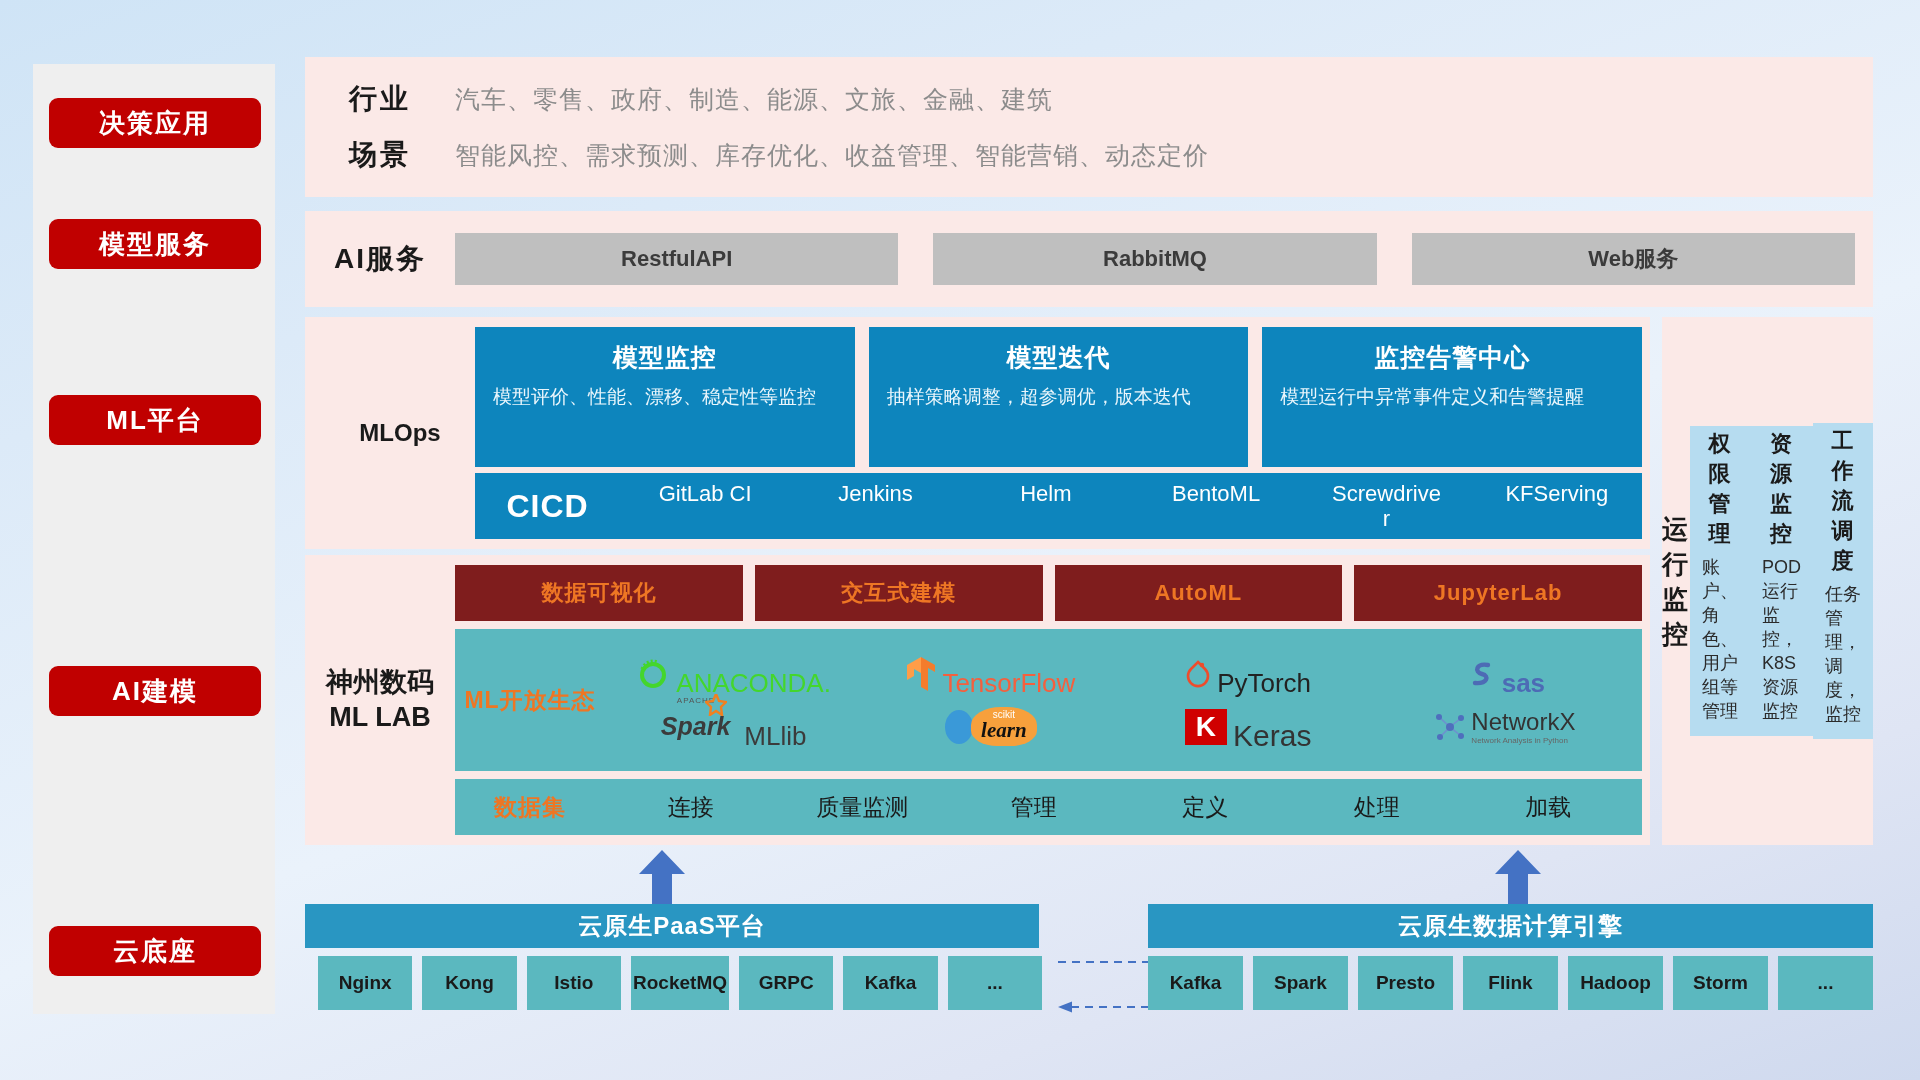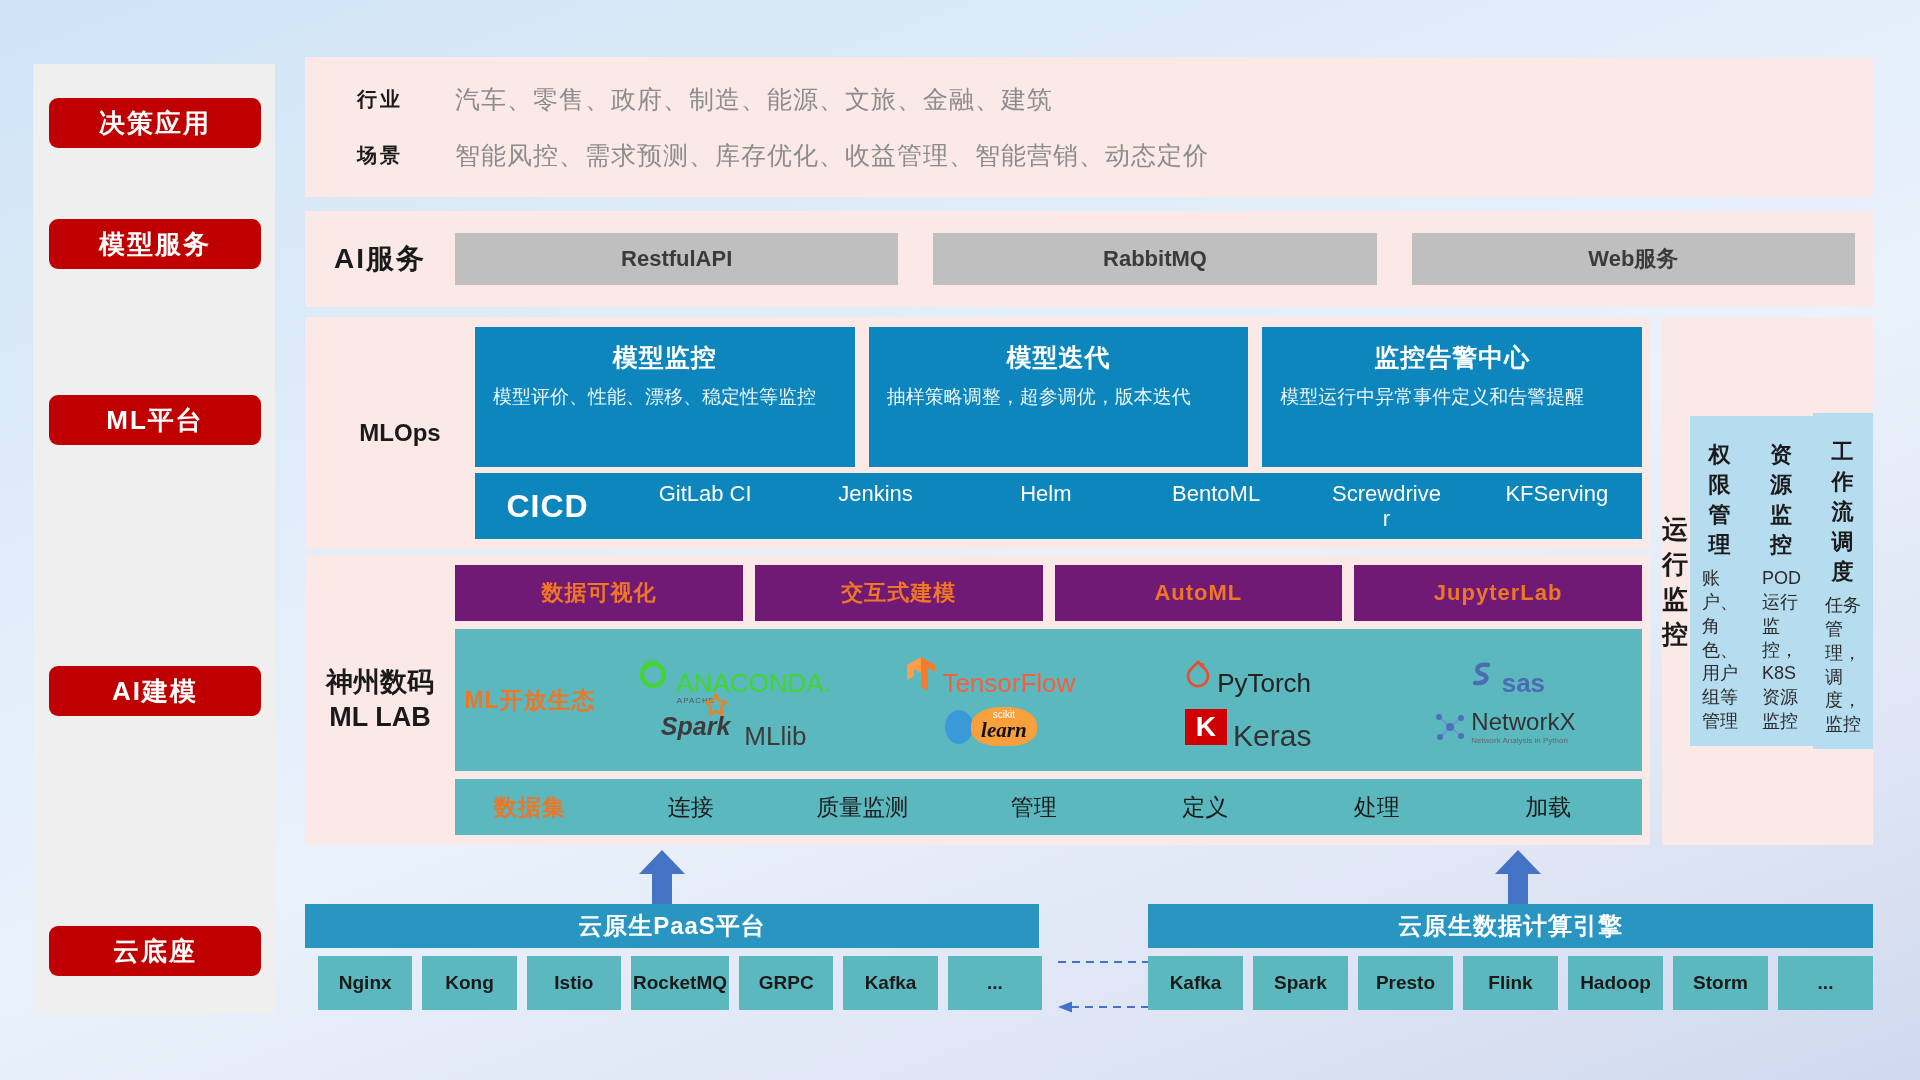--- a/index.html
+++ b/index.html
@@ -49,21 +49,21 @@
   .rowlabel {
     color: #1a1a1a;
     font-weight: bold;
   }
 
   
   #band-app { left: 305px; top: 57px; width: 1568px; height: 140px; }
   .kv-row { display: flex; align-items: center; height: 56px; }
   .kv-key {
     width: 150px; text-align: center;
-    font-size: 20px; font-weight: bold; color: #1a1a1a;
+    font-size: 28px; font-weight: bold; color: #1a1a1a;
     letter-spacing: 3px;
   }
   .kv-val {
     font-size: 25px; color: #8c8c8c; letter-spacing: 1px;
   }
 
   
   #band-svc { left: 305px; top: 211px; width: 1568px; height: 96px; display: flex; align-items: center; }
   #band-svc .rowlabel { width: 150px; text-align: center; font-size: 28px; letter-spacing: 2px; }
   .svc-chips { flex: 1; display: flex; gap: 35px; padding-right: 18px; }
@@ -95,21 +95,21 @@
     max-width: 110px; word-break: break-all; margin: 0 auto;
   }
   .cicd-cell { flex: 1; display: flex; justify-content: center; }
 
   
   #band-model { left: 305px; top: 555px; width: 1345px; height: 290px; display: flex; align-items: center; }
   #band-model .rowlabel { width: 150px; text-align: center; font-size: 27px; line-height: 1.3; }
   .model-right { flex: 1; display: flex; flex-direction: column; gap: 8px; height: 270px; padding-right: 8px; }
   .tool-row { display: flex; gap: 12px; height: 56px; }
   .tool-chip {
-    flex: 1; background: #701a75; color: #ee7624; font-size: 22px; font-weight: bold;
+    flex: 1; background: #7f1d1d; color: #ee7624; font-size: 22px; font-weight: bold;
     display: flex; align-items: center; justify-content: center; letter-spacing: 1px;
   }
   .eco-row { flex: 1; background: #5bb8bf; display: flex; align-items: center; }
   .eco-label { width: 150px; text-align: center; color: #ee7624; font-size: 23px; font-weight: bold; letter-spacing: 1px; }
   .eco-logos { flex: 1; display: grid; grid-template-columns: repeat(4, 1fr); grid-template-rows: 1fr 1fr; align-items: center; justify-items: center; padding-right: 8px; }
   .logo { display: flex; align-items: center; gap: 6px; }
   .logo-txt { font-size: 26px; font-weight: 500; margin-top: 19px; }
 
   .ds-row { height: 56px; background: #5bb8bf; display: flex; align-items: center; }
   .ds-label { width: 150px; text-align: center; color: #ee7624; font-size: 23px; font-weight: bold; letter-spacing: 1px; }
@@ -117,21 +117,21 @@
   .ds-item { flex: 1; text-align: center; font-size: 23px; color: #1a1a1a; }
 
   
   #band-monitor {
     position: absolute; left: 1662px; top: 317px; width: 211px; height: 528px;
     background: #fbe9e7; display: flex; flex-direction: row; align-items: center;
     padding-top: 16px;
   }
   #monitor-title { font-size: 26px; font-weight: bold; color: #1a1a1a; letter-spacing: 2px; margin-bottom: 14px; }
   .mon-card {
-    width: 180px; background: #b6dcf0; margin-bottom: 16px; padding: 24px 12px 12px 12px;
+    width: 180px; background: #b6dcf0; margin-bottom: 16px; padding: 3px 12px 12px 12px;
   }
   .mon-card h5 { font-size: 22px; font-weight: bold; color: #1a1a1a; text-align: center; margin-bottom: 7px; letter-spacing: 1px; }
   .mon-card p { font-size: 18px; color: #2b2b2b; line-height: 1.33; }
 
   
   .cloud-hdr {
     position: absolute; height: 44px; background: #2996c2; color: #fff;
     font-size: 24px; font-weight: bold; display: flex; align-items: center; justify-content: center;
     letter-spacing: 1px;
   }

